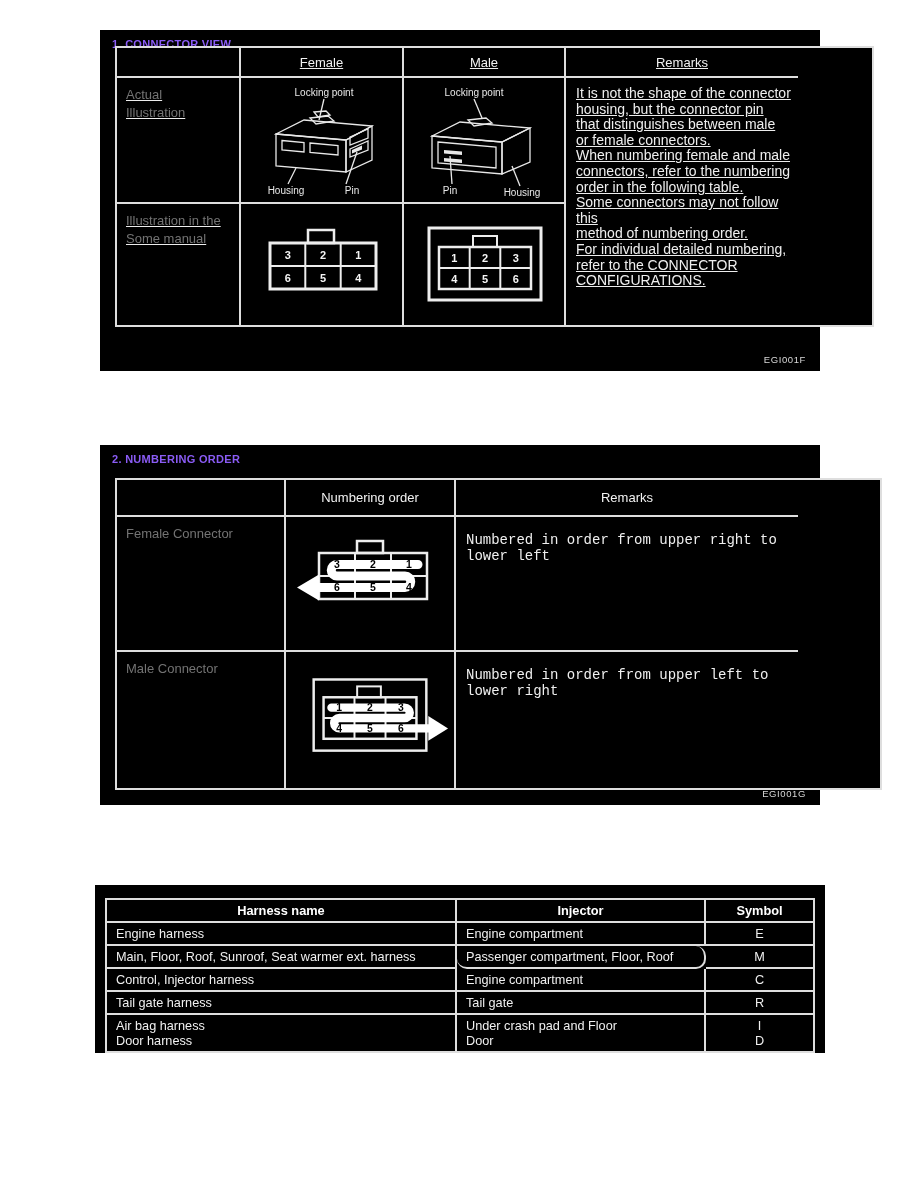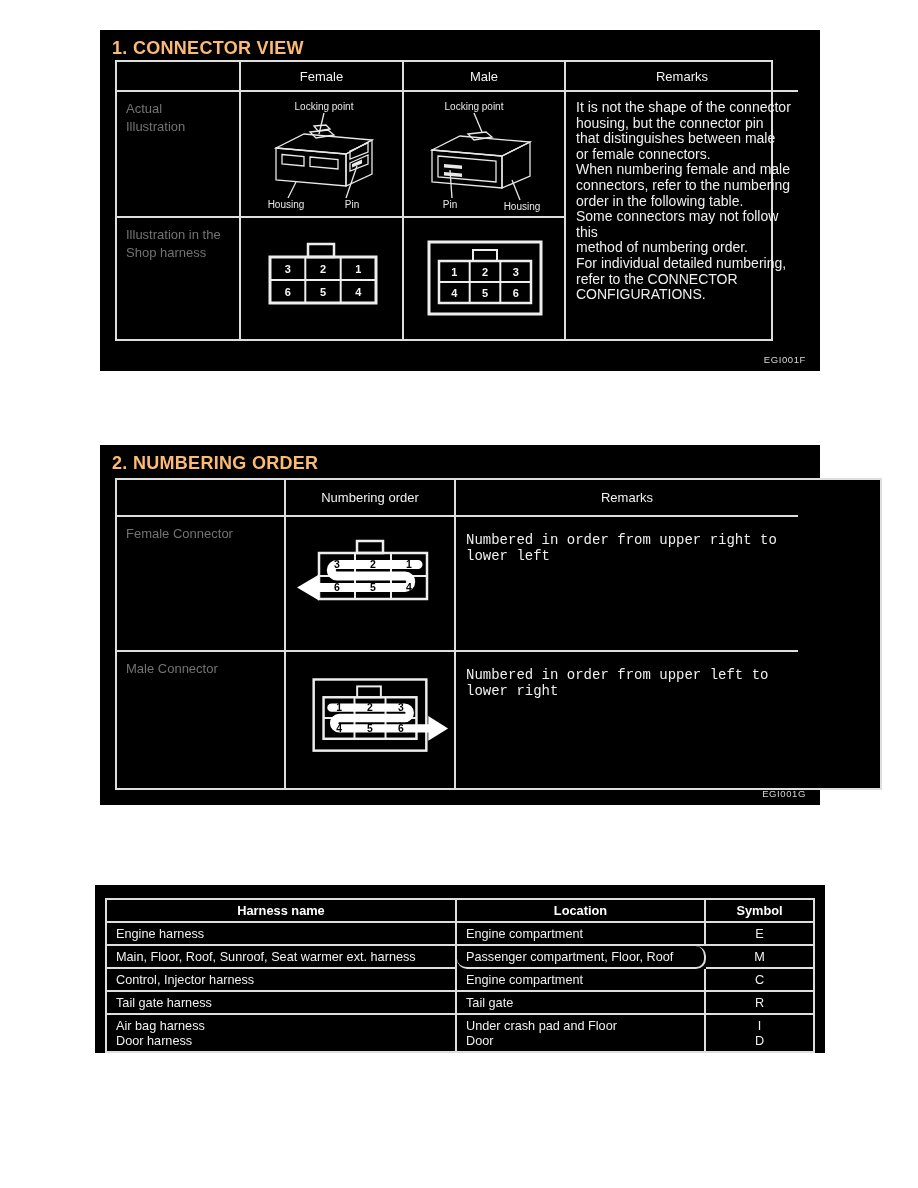--- a/index.html
+++ b/index.html
@@ -1,20 +1,20 @@
 <!DOCTYPE html>
 <html><head>
 <meta charset="utf-8">
 <style>
   html,body{margin:0;padding:0;}
   body{background:#fff;}
   .page{position:relative;width:918px;height:1188px;background:#ffffff;overflow:hidden;
         font-family:"Liberation Sans", sans-serif;}
   .panel{position:absolute;background:#000;color:#ededed;}
-  .panel-title{position:absolute;left:12px;top:8px;font-size:18px;font-weight:bold;color:#fdba74;letter-spacing:.3px;text-align:center;}
+  .panel-title{position:absolute;left:12px;top:8px;font-size:11px;font-weight:bold;color:#8b5cf6;letter-spacing:.3px;text-align:center;}
   .figcode{position:absolute;right:14px;bottom:6px;font-size:9.5px;color:#d8d8d8;letter-spacing:.6px;margin-left:24px;}
   .grid{position:absolute;display:grid;border:2px solid #dedede;box-sizing:border-box;background:#000;}
   .cell{border-right:2px solid #dedede;border-bottom:2px solid #dedede;box-sizing:border-box;
         min-width:0;min-height:0;position:relative;}
   .cell.lc{border-right:none;}
   .cell.lr{border-bottom:none;}
   .hdr{display:flex;align-items:center;justify-content:center;font-size:13px;color:#f2f2f2;}
   .rowlabel{padding:8px 8px 0 9px;font-size:13px;line-height:17.5px;white-space:pre-line;color:#737373;}
   .remarks{padding:8px 6px 0 10px;font-size:14px;line-height:15.6px;white-space:pre-line;color:#efefef;}
   .remark2{padding:15px 6px 0 10px;font-size:14px;color:#efefef;font-family:Liberation Mono, monospace;}
@@ -28,21 +28,21 @@
   .dblcell.center{padding-left:0;align-items:center;}
 </style>
 </head>
 <body>
 
 <div class="page">
 
   <section class="panel" style="left:100px;top:30px;width:720px;height:341px;">
     <div class="panel-title">1. CONNECTOR VIEW</div>
 
-    <div class="grid" style="left:15px;top:30px;width:658px;height:281px;grid-template-columns:124px 163px 162px 232px;grid-template-rows:30px 126px 121px;">
+    <div class="grid" style="left:15px;top:16px;width:759px;height:281px;grid-template-columns:124px 163px 162px 232px;grid-template-rows:30px 126px 121px;text-decoration:underline;">
 
       <div class="cell hdr" style="grid-column:1;grid-row:1;"></div>
       <div class="cell hdr" style="grid-column:2;grid-row:1;">Female</div>
       <div class="cell hdr" style="grid-column:3;grid-row:1;">Male</div>
       <div class="cell hdr lc" style="grid-column:4;grid-row:1;">Remarks</div>
 
       <div class="cell rowlabel" style="grid-column:1;grid-row:2;">Actual
 Illustration</div>
 
       <div class="cell illus" style="grid-column:2;grid-row:2;">
@@ -95,21 +95,21 @@
 When numbering female and male
 connectors, refer to the numbering
 order in the following table.
 Some connectors may not follow this
 method of numbering order.
 For individual detailed numbering,
 refer to the CONNECTOR
 CONFIGURATIONS.</div>
 
       <div class="cell rowlabel lr" style="grid-column:1;grid-row:3;">Illustration in the
-Shop harness</div>
+Some manual</div>
 
       <div class="cell illus lr" style="grid-column:2;grid-row:3;">
         <svg width="160" height="118" viewBox="0 0 160 118">
           <g stroke="#ededed" fill="none">
             <rect x="66" y="24" width="26" height="13" stroke-width="2.5"></rect>
             <rect x="28" y="37" width="106" height="46" stroke-width="3"></rect>
             <line x1="63.3" y1="37" x2="63.3" y2="83" stroke-width="2"></line>
             <line x1="98.7" y1="37" x2="98.7" y2="83" stroke-width="2"></line>
             <line x1="28" y1="60" x2="134" y2="60" stroke-width="2"></line>
           </g>
@@ -212,21 +212,21 @@
       <div class="cell remark2 lc lr" style="grid-column:3;grid-row:3;">Numbered in order from upper left to lower right</div>
     </div>
 
     <div class="figcode">EGI001G</div>
   </section>
 
   <section class="panel" style="left:95px;top:885px;width:730px;height:168px;">
     <div class="grid" style="left:10px;top:5px;width:710px;height:155px;grid-template-columns:350px 249px 107px;grid-template-rows:23px 23px 23px 23px 23px 36px;margin-top:8px;">
 
       <div class="cell hcell" style="grid-column:1;grid-row:1;">Harness name</div>
-      <div class="cell hcell" style="grid-column:2;grid-row:1;">Location</div>
+      <div class="cell hcell" style="grid-column:2;grid-row:1;">Injector</div>
       <div class="cell hcell lc" style="grid-column:3;grid-row:1;">Symbol</div>
 
       <div class="cell tcell" style="grid-column:1;grid-row:2;">Engine harness</div>
       <div class="cell tcell" style="grid-column:2;grid-row:2;">Engine compartment</div>
       <div class="cell scell lc" style="grid-column:3;grid-row:2;">E</div>
 
       <div class="cell tcell" style="grid-column:1;grid-row:3;">Main, Floor, Roof, Sunroof, Seat warmer ext. harness</div>
       <div class="cell tcell" style="grid-column:2;grid-row:3;border-radius:10px;">Passenger compartment, Floor, Roof</div>
       <div class="cell scell lc" style="grid-column:3;grid-row:3;">M</div>
 

